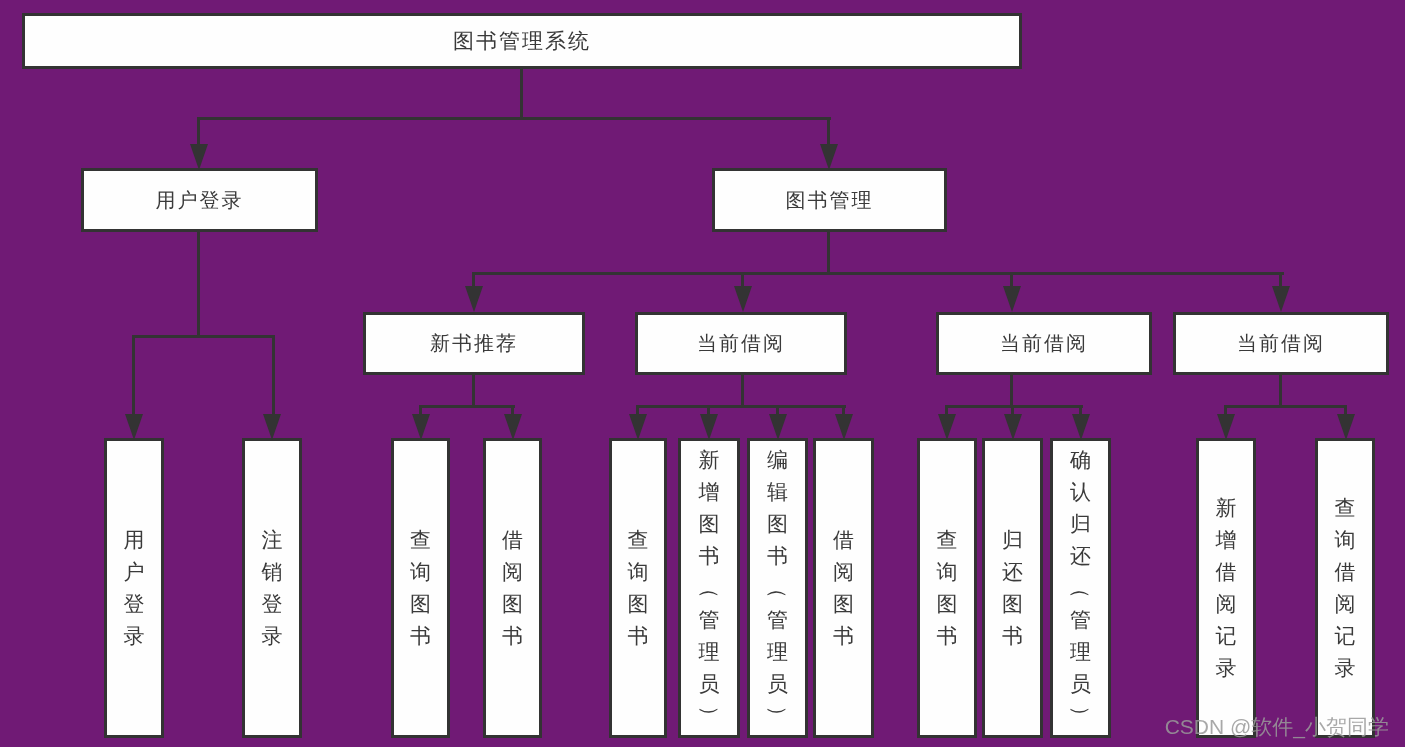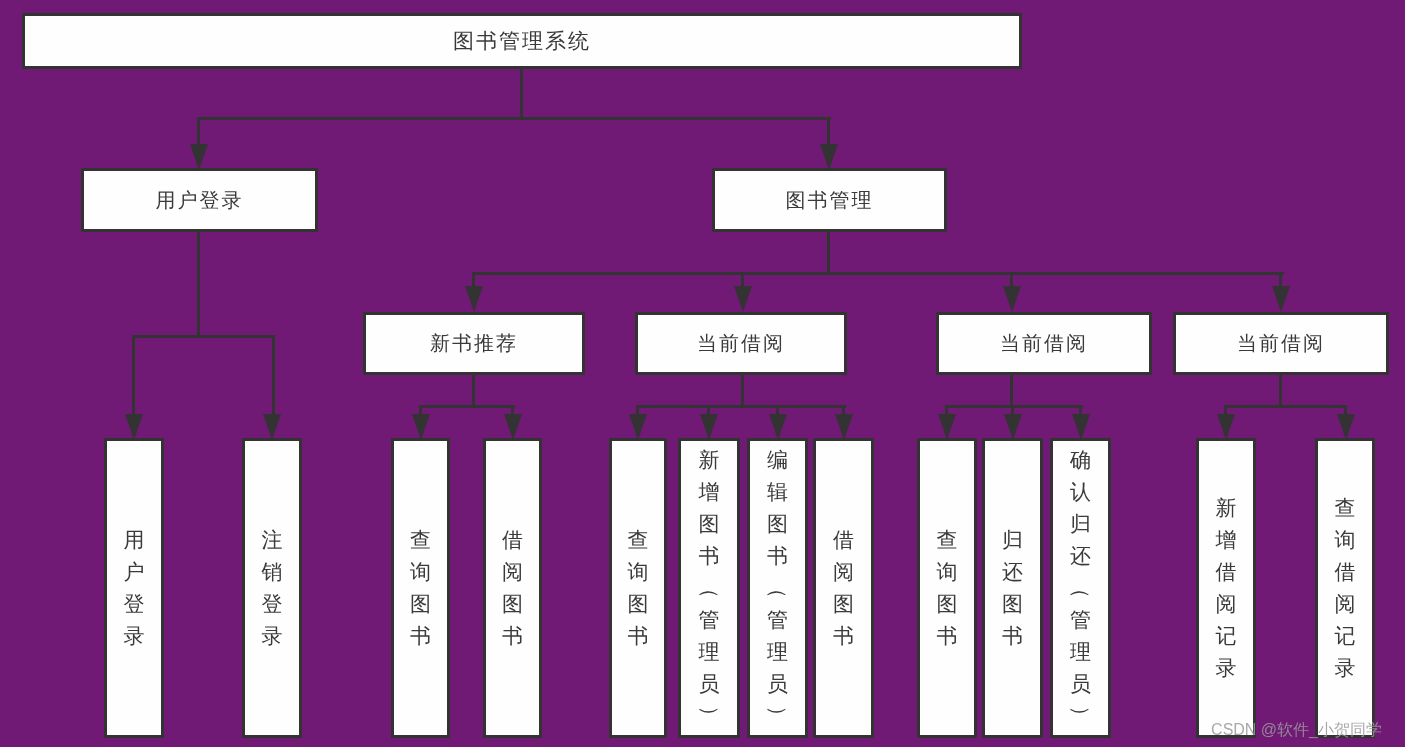--- a/index.html
+++ b/index.html
@@ -48,23 +48,23 @@
   .ln { position: absolute; background: #333333; }
   .arrow {
     position: absolute;
     width: 0; height: 0;
     border-left: 9px solid transparent;
     border-right: 9px solid transparent;
     border-top: 26px solid #333333;
   }
   .watermark {
     position: absolute;
-    right: 23px;
+    right: 16px;
     bottom: 6px;
-    font-size: 16px;
+    font-size: 21px;
     color: #9a9a9a;
     opacity: 0.85;
     white-space: nowrap;
   }
 </style>
 </head>
 <body>
 
 <div id="canvas">
 

